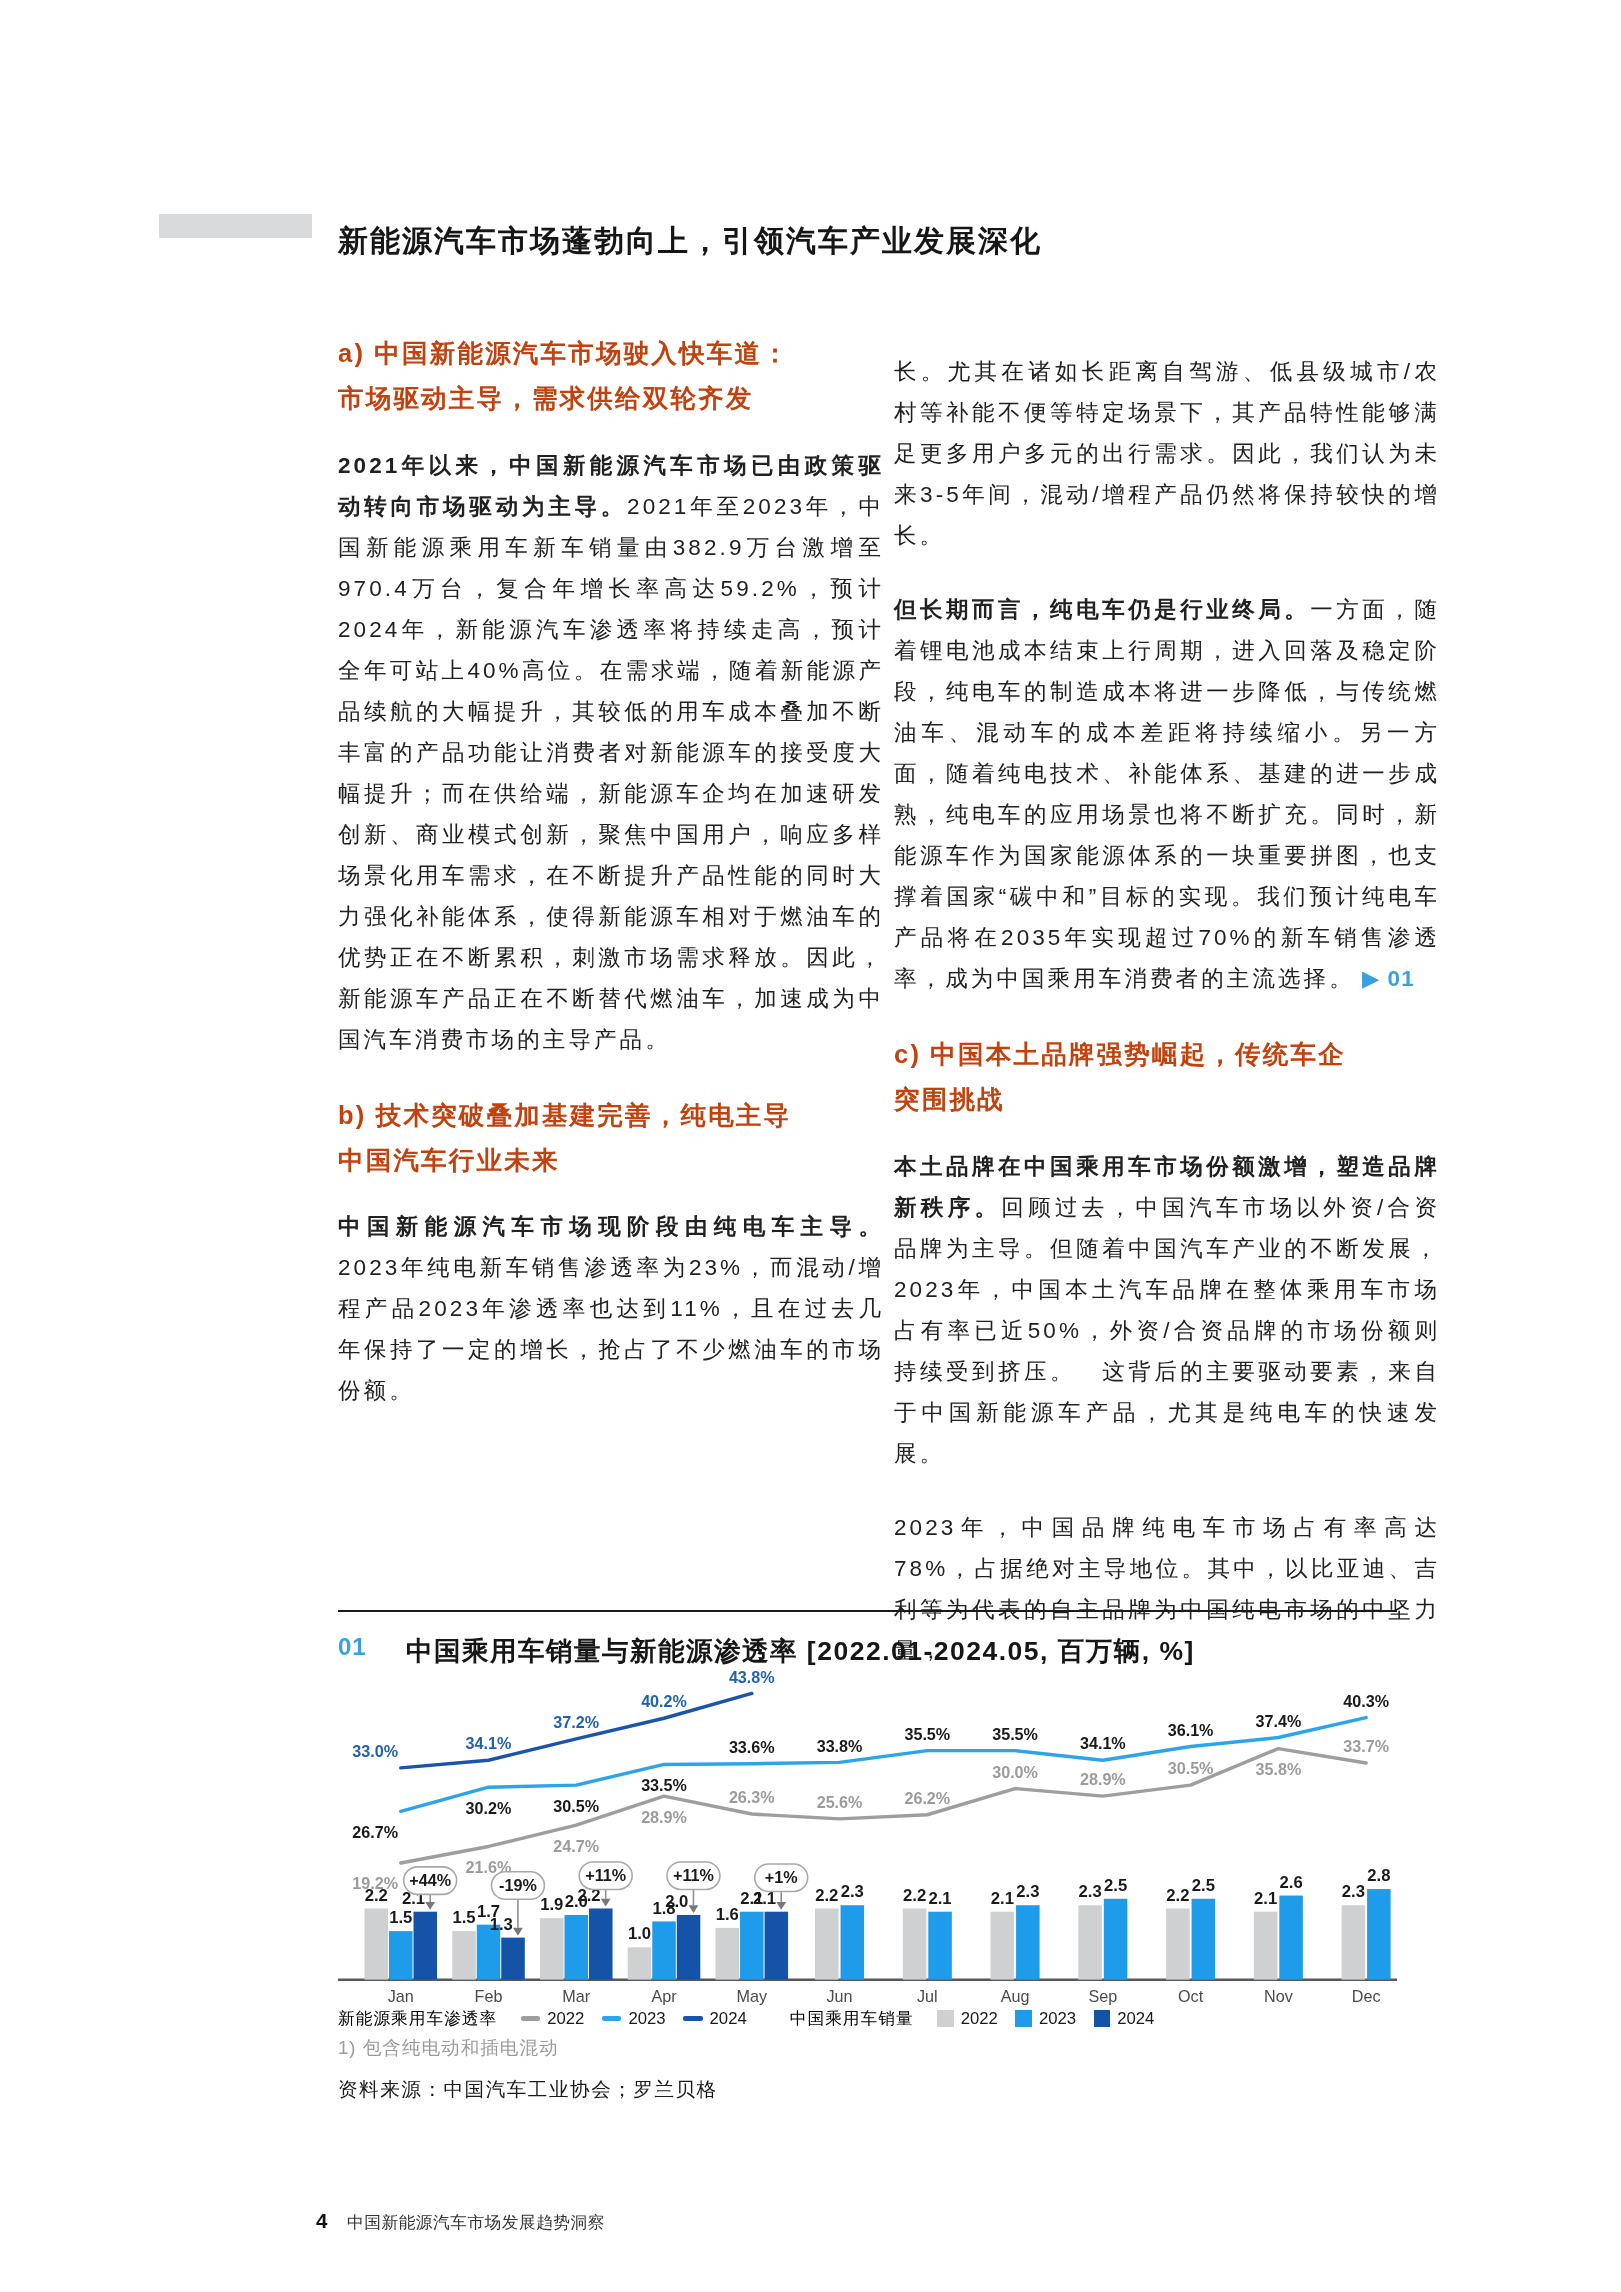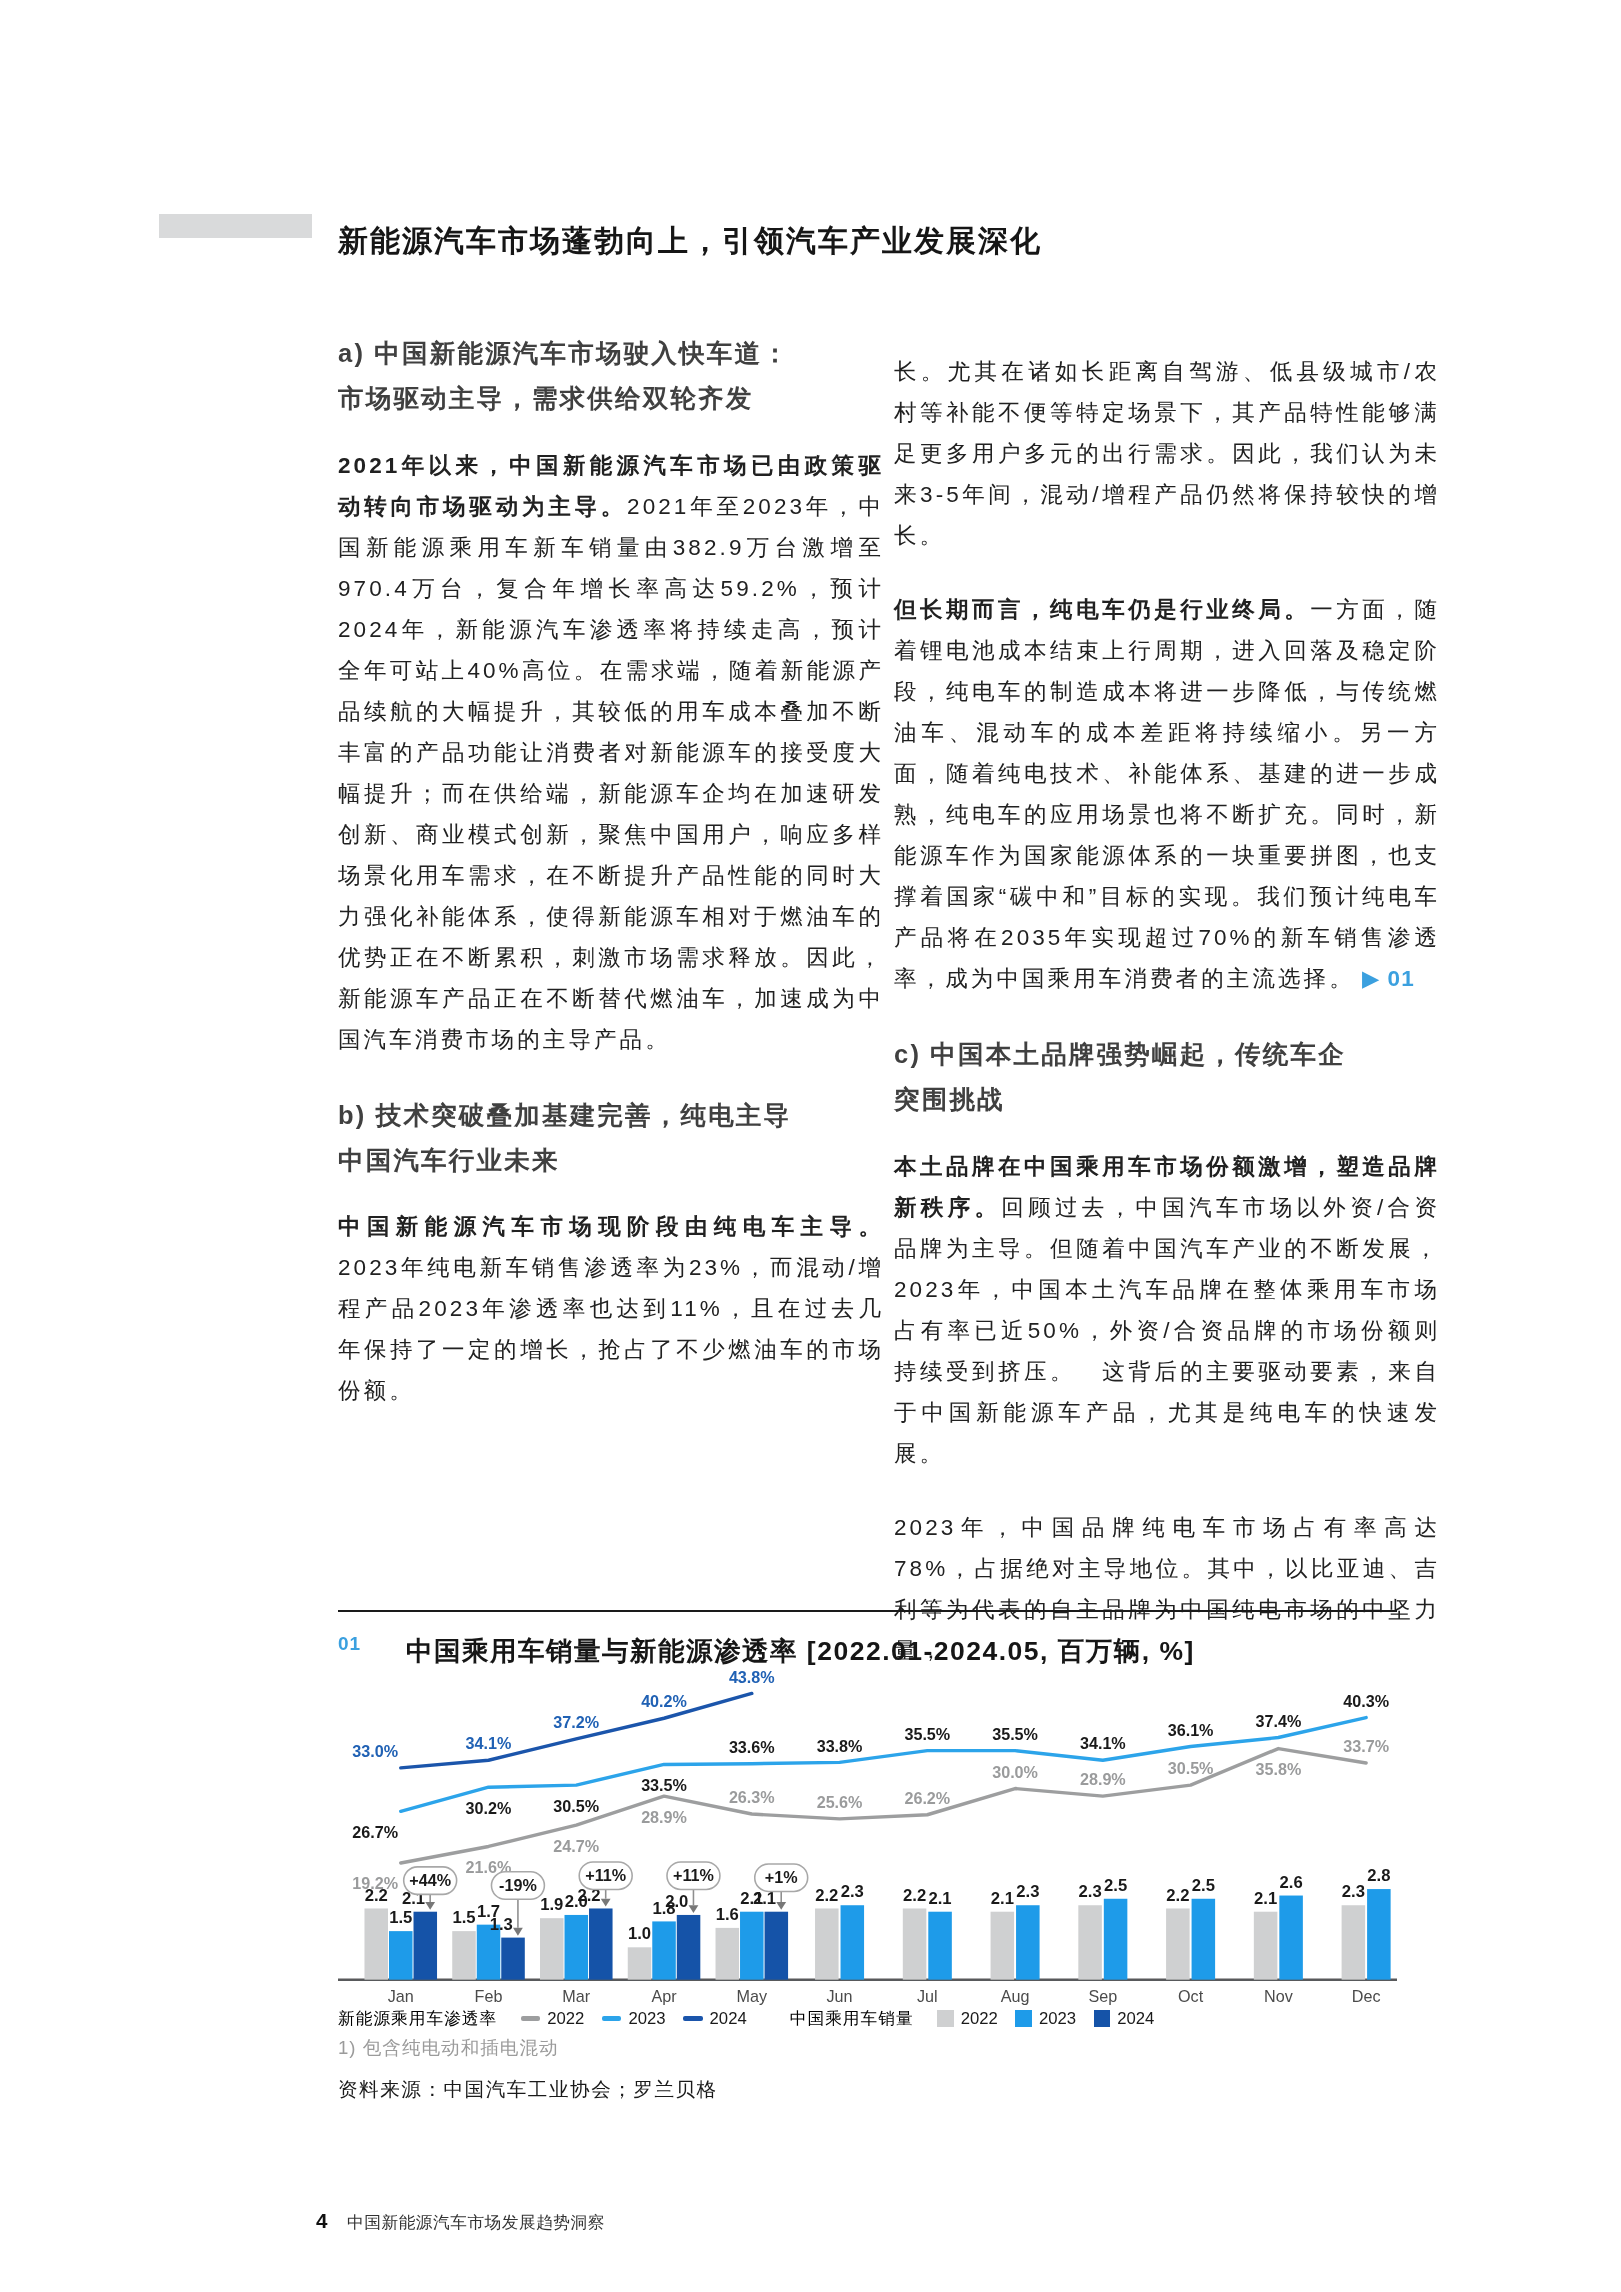--- a/index.html
+++ b/index.html
@@ -5,28 +5,28 @@
   html,body{margin:0;padding:0;background:#fff;}
   .page{position:relative;width:1621px;height:2251px;background:#ffffff;overflow:hidden;
         font-family:"Liberation Sans","DejaVu Sans",sans-serif;color:#1a1a1a;}
   .header-bar{position:absolute;left:159px;top:214px;width:153px;height:23.5px;background:#d9dadb;}
   .main-title{position:absolute;left:338px;top:201px;font-size:30px;font-weight:bold;
               letter-spacing:2px;color:#161616;white-space:nowrap;}
   .col{position:absolute;top:331px;width:546px;font-size:22.5px;line-height:41px;
        letter-spacing:3.1px;text-align:justify;color:#212121;}
   .col-left{left:338px;} .col-right{left:894px;margin-top:20px;}
   .col h3{margin:15.7px 0 23.5px 0;font-size:25.5px;line-height:45px;font-weight:bold;
-          color:#404040;letter-spacing:2.2px;white-space:pre-line;text-align:left;}
+          color:#c2410c;letter-spacing:2.2px;white-space:pre-line;text-align:left;}
   .col h3:first-child{margin-top:0;}
   .col p{margin:0 0 33px 0;}
   .col p[data-gap="none"]{margin-bottom:0;}
   .lead{font-weight:bold;}
   .ref{color:#3ba0df;font-weight:bold;letter-spacing:1px;white-space:nowrap;}
   .chart-rule{position:absolute;left:338px;top:1610px;width:1059px;height:2px;background:#1a1a1a;}
-  .fig-num{position:absolute;left:338px;top:1633px;font-size:19px;font-weight:bold;
+  .fig-num{position:absolute;left:338px;top:1633px;font-size:24px;font-weight:bold;
            color:#3ba0df;letter-spacing:1px;}
   .fig-title{position:absolute;left:406px;top:1633px;width:990px;font-size:26.5px;
              font-weight:bold;color:#161616;letter-spacing:1.5px;}
   .chart-svg{position:absolute;left:338px;top:1656px;}
   svg text{font-family:"Liberation Sans","DejaVu Sans",sans-serif;}
   .legend{position:absolute;left:338px;top:2007px;display:flex;align-items:center;
           font-size:16.7px;color:#1a1a1a;white-space:nowrap;}
   .legend .glabel{color:#000000;margin-right:23.5px;letter-spacing:1px;}
   .legend .glabel.second{margin-left:25.5px;}
   .legend .item{display:flex;align-items:center;margin-right:17.6px;}

